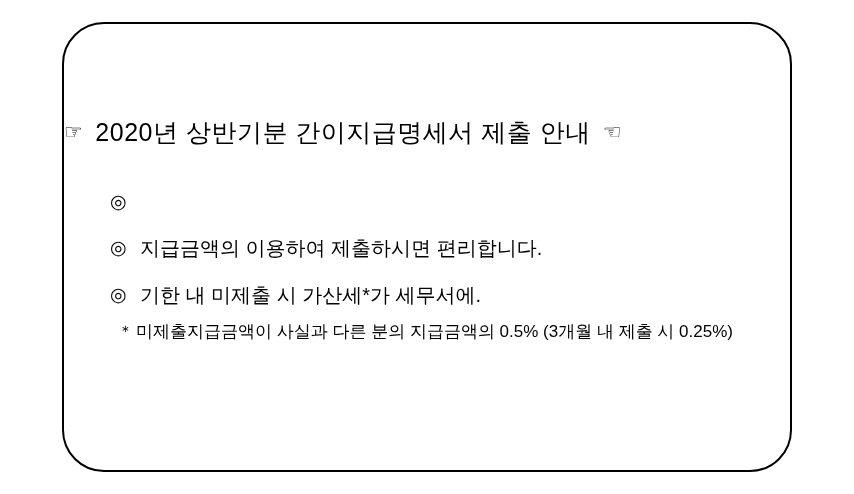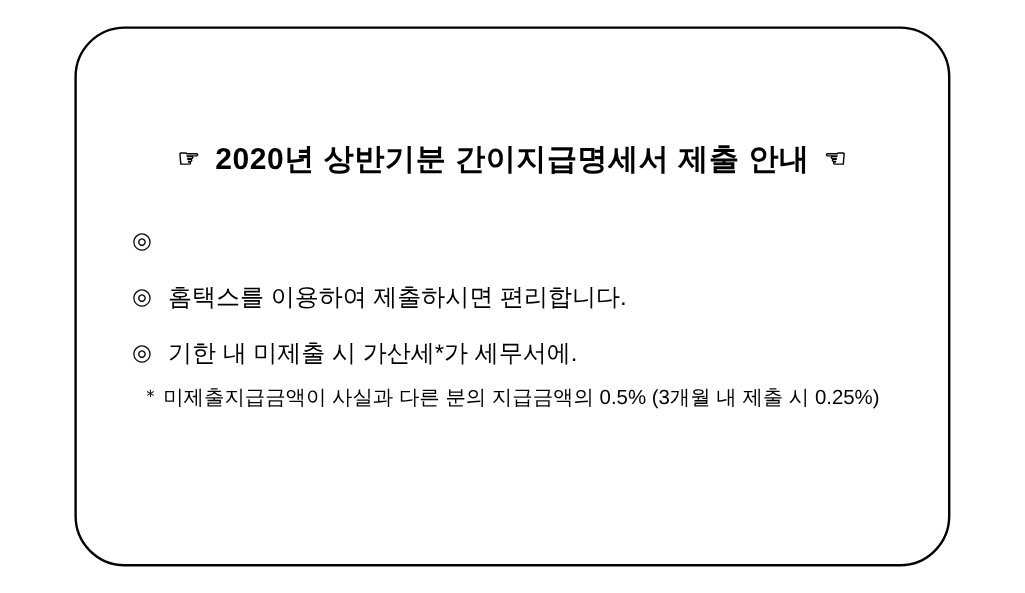--- a/index.html
+++ b/index.html
@@ -23,23 +23,23 @@
     box-sizing: border-box;
     border: 2px solid #000000;
     border-radius: 42px;
     background: #ffffff;
   }
   #notice-title {
     position: absolute;
     left: 0;
     top: 92px;
     width: 100%;
-    text-align: center;
+    text-align: left;
     font-size: 25px;
-    font-weight: bold;
+    font-weight: normal;
     letter-spacing: 0.5px;
     white-space: nowrap;
   }
   .title-hand {
     font-size: 21px;
     vertical-align: 2px;
   }
   .title-hand.left { margin-right: 12px; }
   .title-hand.right { margin-left: 12px; }
   #notice-body {
@@ -105,21 +105,21 @@
         <span class="bullet">◎</span>
         <span class="item-lines">
         </span>
       </div>
     </div>
 
     <div class="notice-item">
       <div class="item-row">
         <span class="bullet">◎</span>
         <span class="item-lines">
-          <span class="item-line">홈택스를 이용하여 제출하시면 편리합니다.</span>
+          <span class="item-line">지급금액의 이용하여 제출하시면 편리합니다.</span>
         </span>
       </div>
     </div>
 
     <div class="notice-item">
       <div class="item-row">
         <span class="bullet">◎</span>
         <span class="item-lines">
           <span class="item-line">기한 내 미제출 시 가산세*가 세무서에.</span>
         </span>

